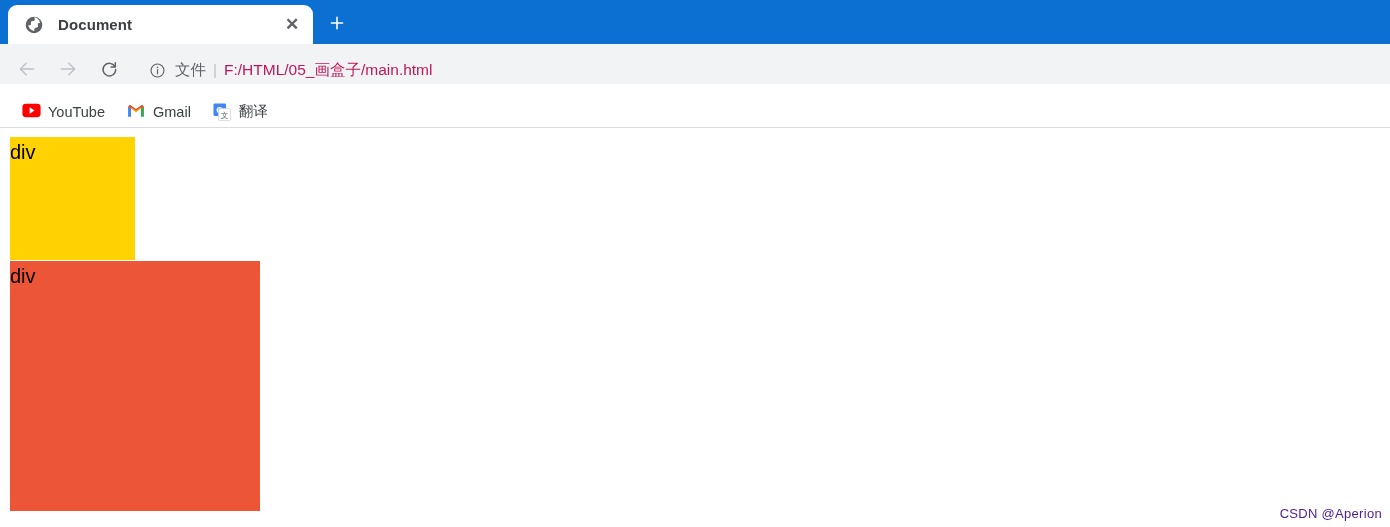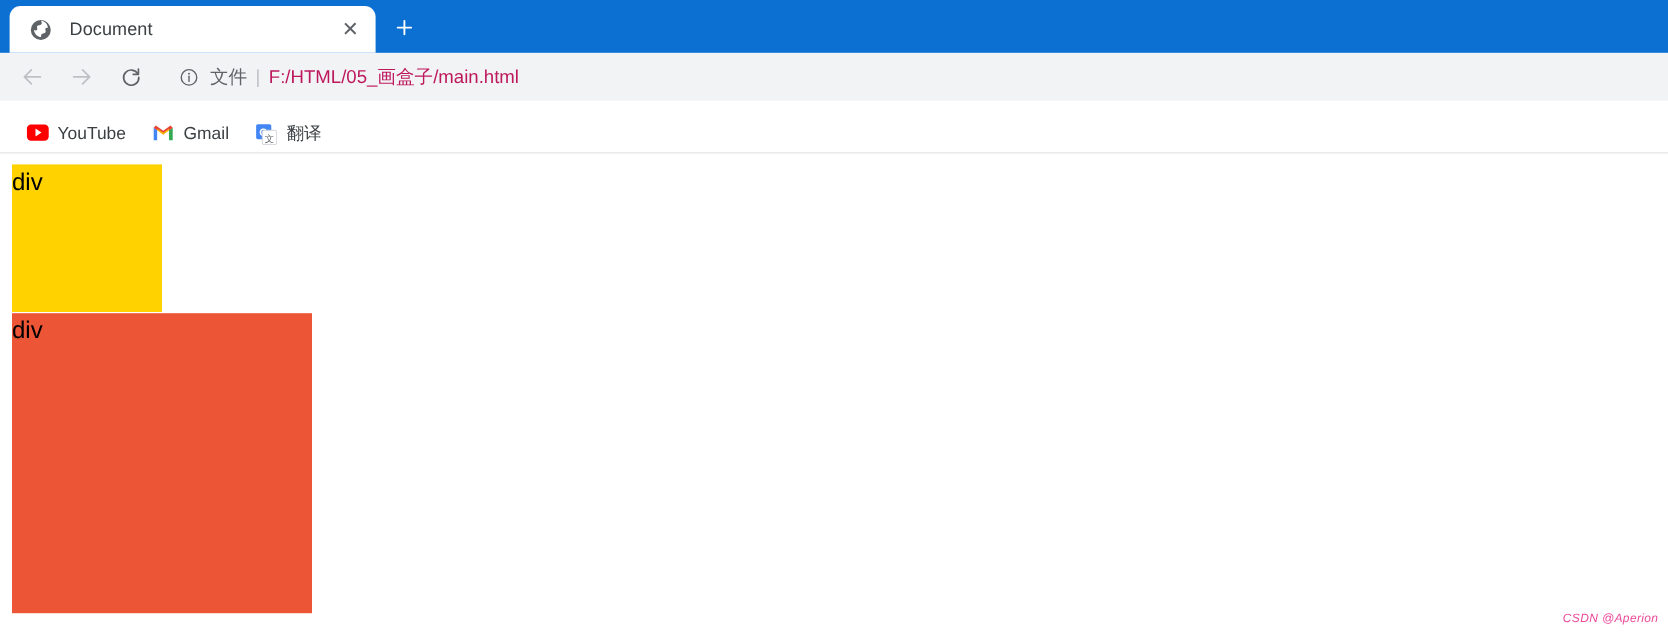--- a/index.html
+++ b/index.html
@@ -37,20 +37,21 @@
     left: 8px;
     top: 5px;
     width: 305px;
     height: 39px;
     background: #ffffff;
     border-radius: 9px 9px 0 0;
     display: flex;
     align-items: center;
     padding: 0 0 0 16px;
     box-sizing: border-box;
+    font-weight: bold;
   }
   .tab-favicon {
     width: 20px;
     height: 20px;
     flex: 0 0 auto;
     display: block;
   }
   .tab-title {
     margin-left: 14px;
     font-size: 15px;
@@ -85,21 +86,21 @@
     justify-content: center;
     border-radius: 50%;
   }
   .newtab svg { display: block; }
 
   
   .toolbar {
     height: 40px;
     background: #f1f3f4;
     display: flex;
-    align-items: center;
+    align-items: flex-end;
     padding: 0 10px 0 12px;
     box-sizing: border-box;
     flex: 0 0 auto;
   }
   .navbtn {
     width: 30px;
     height: 30px;
     margin-right: 11px;
     display: flex;
     align-items: center;
@@ -215,25 +216,24 @@
     top: 133px;
     width: 250px;
     height: 250px;
     background: #ec5536;
   }
 
   .watermark {
     position: absolute;
     right: 8px;
     bottom: 6px;
-    font-size: 10px;
-    color: #ec4899;
+    font-size: 13px;
+    color: #4c1d95;
     letter-spacing: 0.3px;
     white-space: nowrap;
-    font-style: italic;
   }
 </style>
 </head>
 <body>
 
 <div class="browser">
 
   <div class="tabstrip">
 
     <div class="tab">

